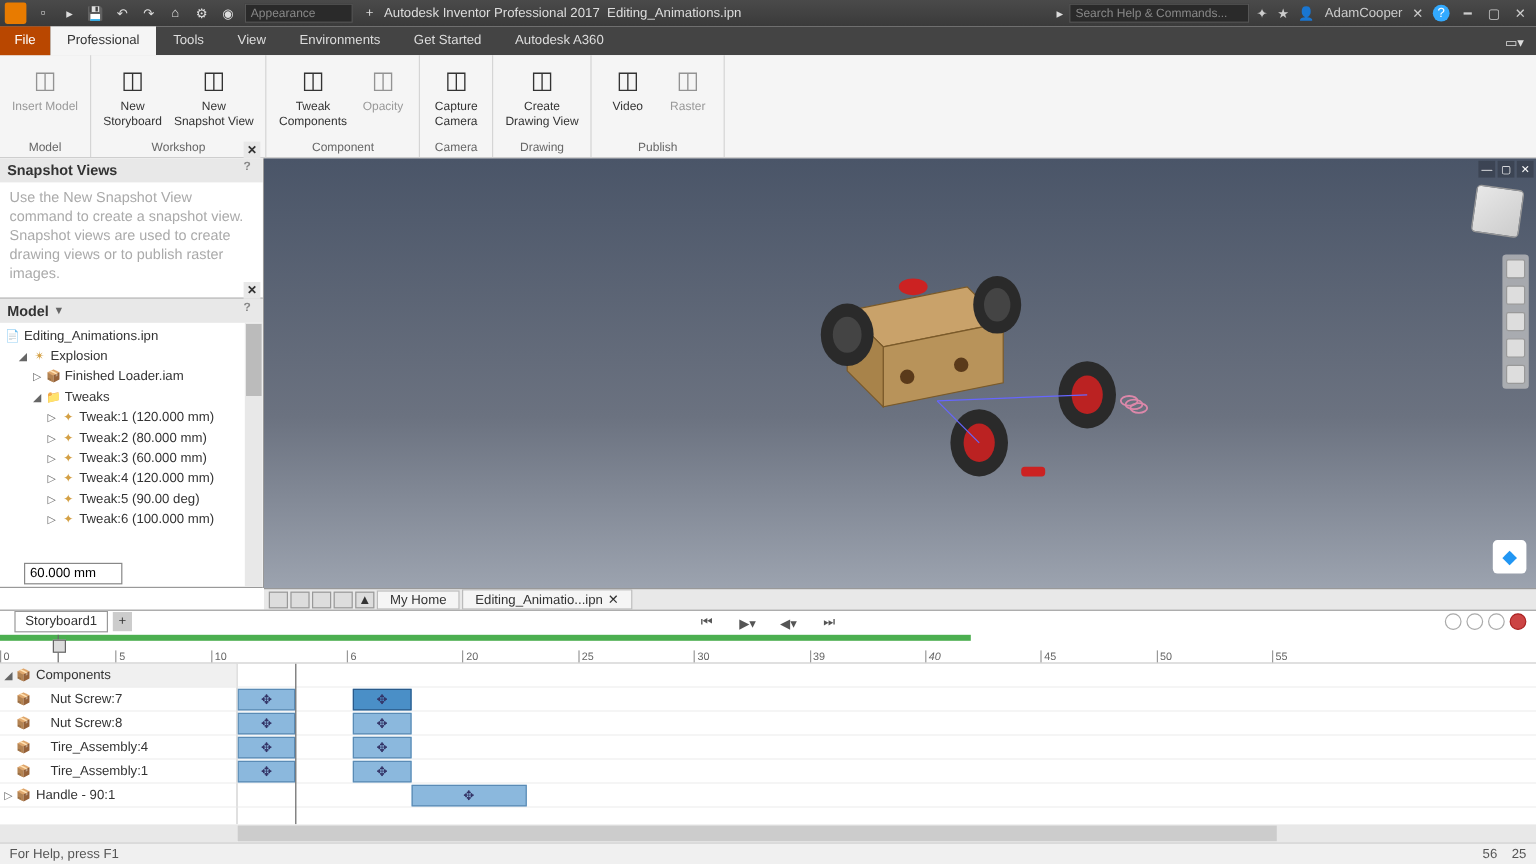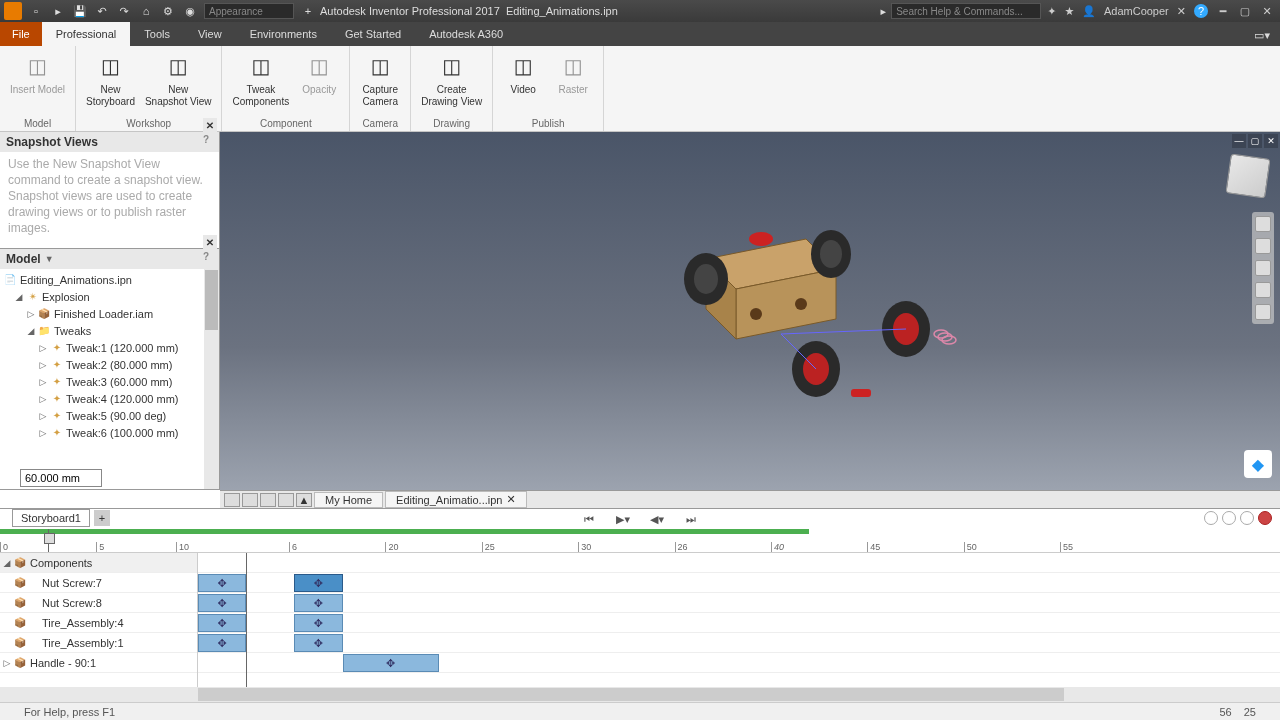--- a/index.html
+++ b/index.html
@@ -105,21 +105,21 @@
 .tl-row .lbl { padding-left: 2px; }
 
 .tl-track-row { height: 20px; border-bottom: 1px solid #eee; position: relative; }
 .tl-clip { position: absolute; top: 1px; height: 18px; background: #8bb8dd; border: 1px solid #5a8bb5; display: flex; align-items: center; justify-content: center; color: #336; font-size: 11px; cursor: move; }
 .tl-clip.sel { background: #4a8fc7; border-color: #2a5a8a; }
 
 .tl-hscroll { height: 15px; background: #e8e8e8; position: relative; }
 .tl-hscroll .thumb { position: absolute; left: 0; width: 80%; height: 13px; top: 1px; background: #ccc; }
 
 
-.statusbar { position: absolute; left: 0; right: 0; bottom: 0; height: 18px; background: #f0f0f0; border-top: 1px solid #ccc; display: flex; align-items: center; padding: 0 24px; font-size: 11px; color: #555; gap: 16px; }
+.statusbar { position: absolute; left: 0; right: 0; bottom: 0; height: 18px; background: #f0f0f0; border-top: 1px solid #ccc; display: flex; align-items: center; padding: 0 8px; font-size: 11px; color: #555; gap: 16px; }
 .statusbar .right { margin-left: auto; display: flex; gap: 12px; }
 </style>
 </head>
 <body>
 
 <div class="titlebar">
   <div class="qat">
     <div class="app-logo"></div>
     <div class="qat-icon">▫</div>
     <div class="qat-icon">▸</div>
@@ -392,21 +392,21 @@
       <span class="tl-camera-ico">📷</span>
     <div class="tl-ruler-bar" style="width: 809.455px;"></div>
         <div class="tl-ruler-ticks">
           <div class="tl-tick" style="left: 0px;">0</div>
           <div class="tl-tick" style="left: 96.3636px;">5</div>
           <div class="tl-tick" style="left: 176px;">10</div>
           <div class="tl-tick" style="left: 289.091px;">6</div>
           <div class="tl-tick" style="left: 385.455px;">20</div>
           <div class="tl-tick" style="left: 481.818px;">25</div>
           <div class="tl-tick" style="left: 578.182px;">30</div>
-          <div class="tl-tick" style="left: 674.545px;">26</div>
+          <div class="tl-tick" style="left: 674.545px;">39</div>
           <div class="tl-tick" style="left: 770.909px; font-style: italic;">40</div>
           <div class="tl-tick" style="left: 867.273px;">45</div>
           <div class="tl-tick" style="left: 963.636px;">50</div>
           <div class="tl-tick" style="left: 1060px;">55</div>
         </div>
         <div class="tl-playhead" style="left: 48.1818px;"></div>
       </div>
   </div>
 
   <div class="tl-body">

